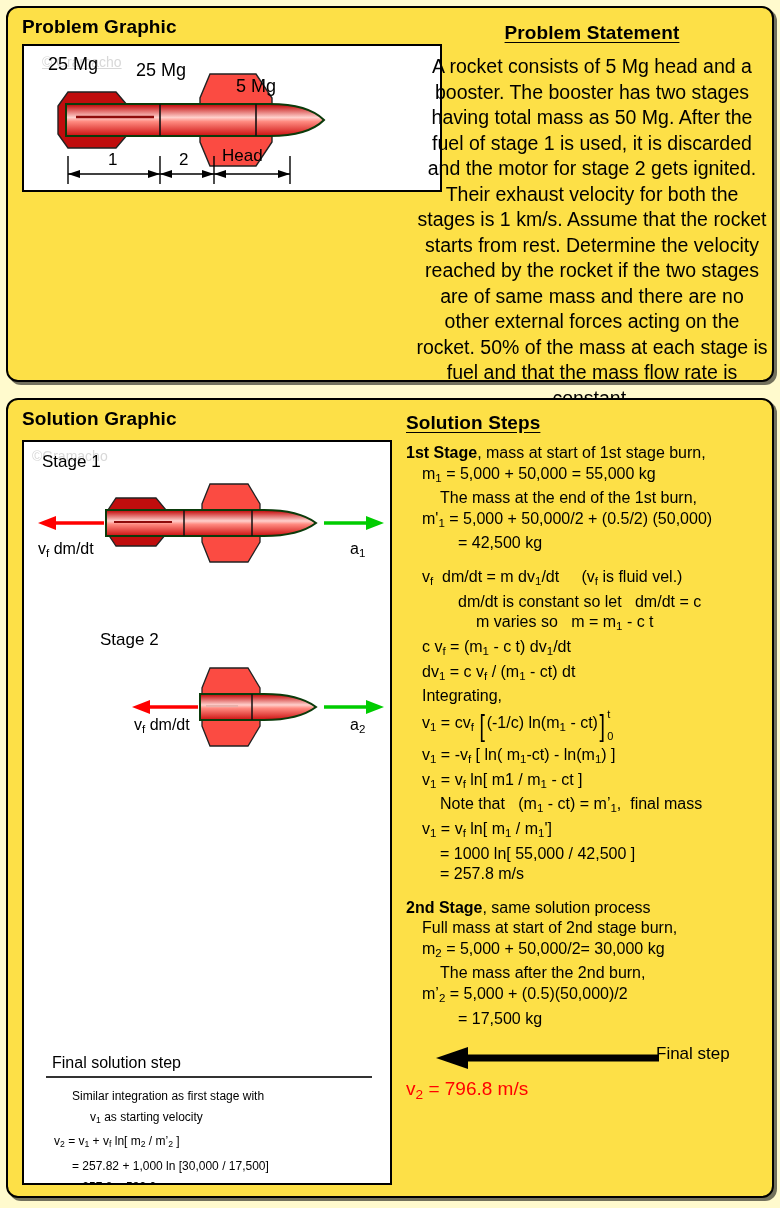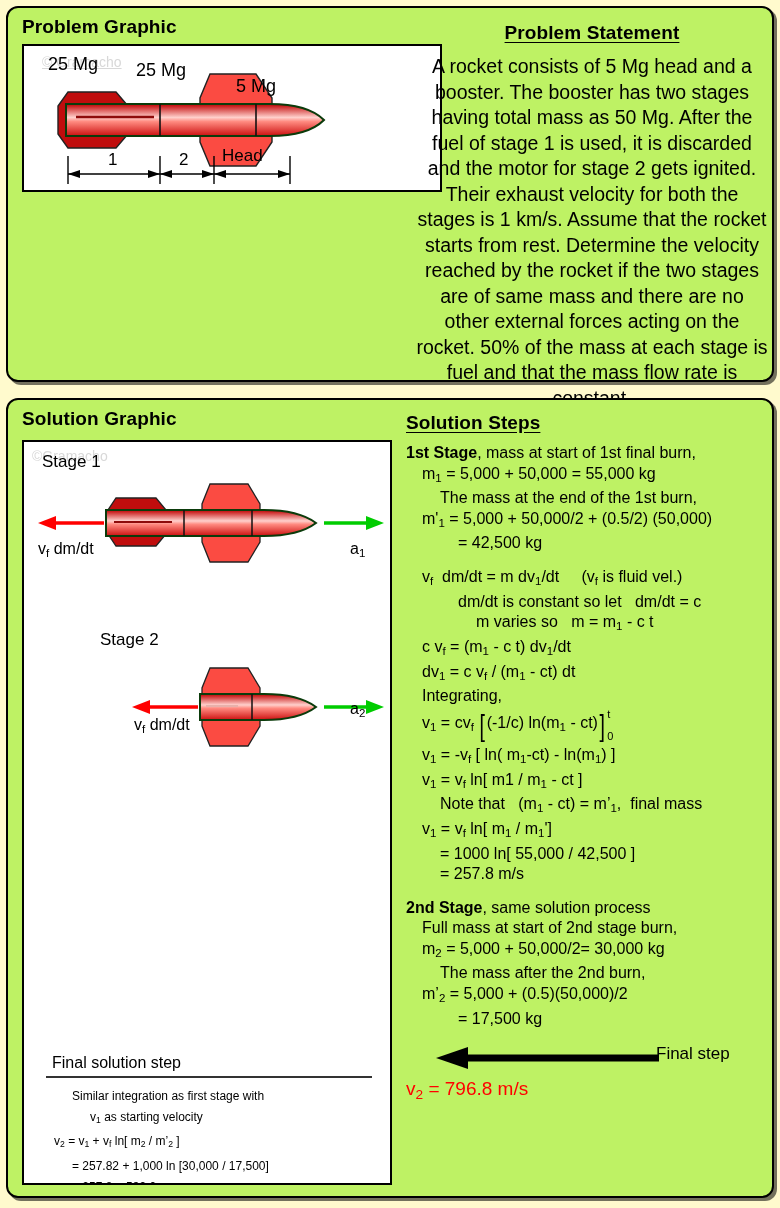--- a/index.html
+++ b/index.html
@@ -8,21 +8,21 @@
     background:#fffacd;
     font-family:"Liberation Sans", sans-serif;
     color:#000;
     overflow:hidden;
   }
   .page{position:relative;width:780px;height:1208px;}
 
   
   .panel{
     position:absolute;
-    background:#bef264;
+    background:#fde047;
     border:2px solid #000;
     border-radius:12px;
     box-sizing:border-box;
     box-shadow:3px 3px 0 rgba(0,0,0,0.55);
   }
   #problem-panel{left:6px;top:6px;width:768px;height:376px;}
   #solution-panel{left:6px;top:398px;width:768px;height:800px;}
 
   .panel-title{
     position:absolute;
@@ -199,42 +199,42 @@
         <path d="M176,40 L232,40 L240,40 C262,40 280,44 292,53 C280,62 262,66 240,66 L176,66 Z" fill="url(#bodyGrad2)" stroke="#0b3b0b" stroke-width="2"></path>
         <line x1="228" y1="40" x2="228" y2="66" stroke="#111" stroke-width="1.5"></line>
         <line x1="182" y1="52" x2="214" y2="52" stroke="#e8b0aa" stroke-width="2"></line>
         <line x1="174" y1="53" x2="122" y2="53" stroke="#ff0000" stroke-width="3.4"></line>
         <polygon points="108,53 126,46 126,60" fill="#ff0000"></polygon>
         <line x1="300" y1="53" x2="348" y2="53" stroke="#00cc00" stroke-width="3.4"></line>
         <polygon points="360,53 342,46 342,60" fill="#00cc00"></polygon>
       </svg>
 
       <div class="lbl-sm" style="left:110px;top:274px;"><span>v</span><sub>f</sub><span> dm/dt</span></div>
-      <div class="lbl-sm" style="left:326px;top:258px;"><span>a</span><sub>2</sub></div>
+      <div class="lbl-sm" style="left:326px;top:274px;"><span>a</span><sub>2</sub></div>
 
       <div id="final-box">
         <div class="fs-title">Final solution step</div>
         <hr class="r1">
         <div class="fs-body">
           <div class="i2">Similar integration as first stage with</div>
           <div class="i3"><span>v</span><sub>1</sub><span> as starting velocity</span></div>
           <div class="i1">v<sub>2</sub> = v<sub>1</sub> + v<sub>f</sub> ln[ m<sub>2</sub> / m’<sub>2</sub> ]</div>
           <div class="i2">= 257.82 + 1,000 ln [30,000 / 17,500]</div>
           <div class="i2">= 257.8 + 539.0</div>
         </div>
 
       </div>
     </div>
 
     <div class="textcol" id="solution-text">
       <div class="panel-title underlined" style="position:static;">Solution Steps</div>
 
       <div class="steps">
 
-        <div class="ln"><span class="b">1st Stage</span><span>, mass at start of 1st final burn,</span></div>
+        <div class="ln"><span class="b">1st Stage</span><span>, mass at start of 1st stage burn,</span></div>
         <div class="ln i1">m<sub>1</sub> = 5,000 + 50,000 = 55,000 kg</div>
         <div class="ln i2">The mass at the end of the 1st burn,</div>
         <div class="ln i1">m'<sub>1</sub> = 5,000 + 50,000/2 + (0.5/2) (50,000)</div>
         <div class="ln i3">= 42,500 kg</div>
 
         <div class="gap"></div>
 
         <div class="ln i1">v<sub>f</sub>  dm/dt = m dv<sub>1</sub>/dt     (v<sub>f</sub> is fluid vel.)</div>
         <div class="ln i3">dm/dt is constant so let   dm/dt = c</div>
         <div class="ln i4">m varies so   m = m<sub>1</sub> - c t</div>

